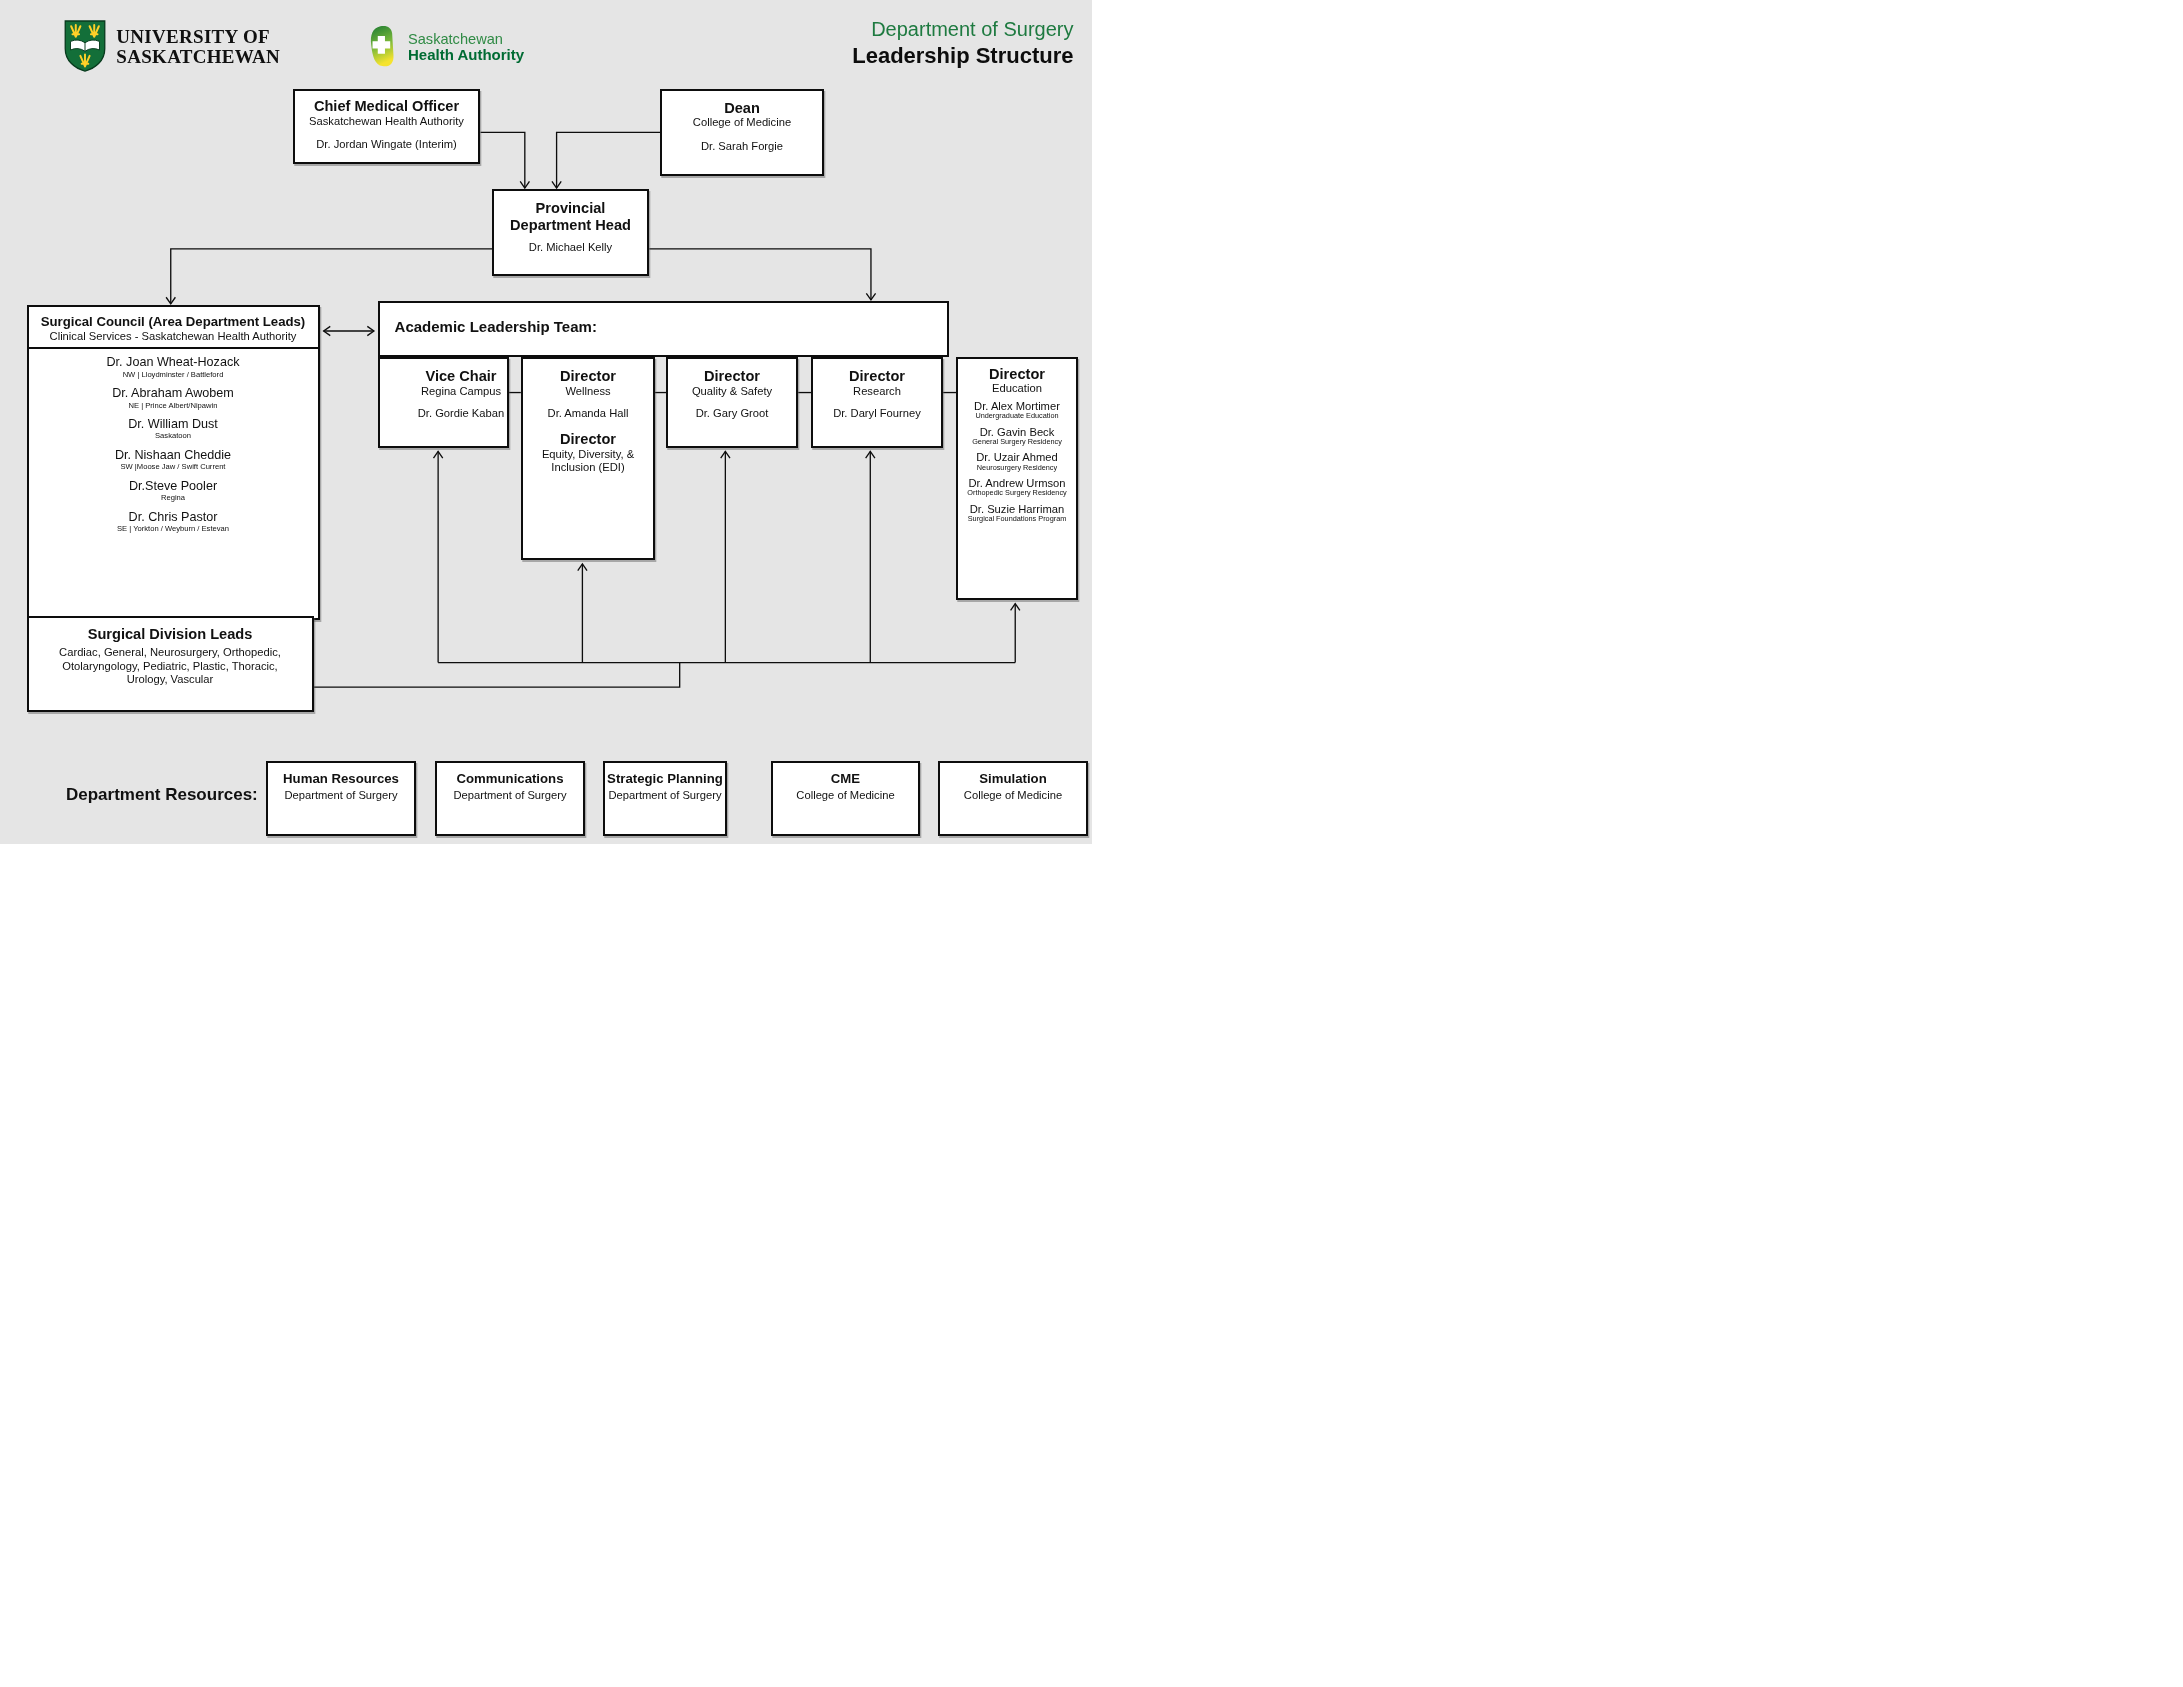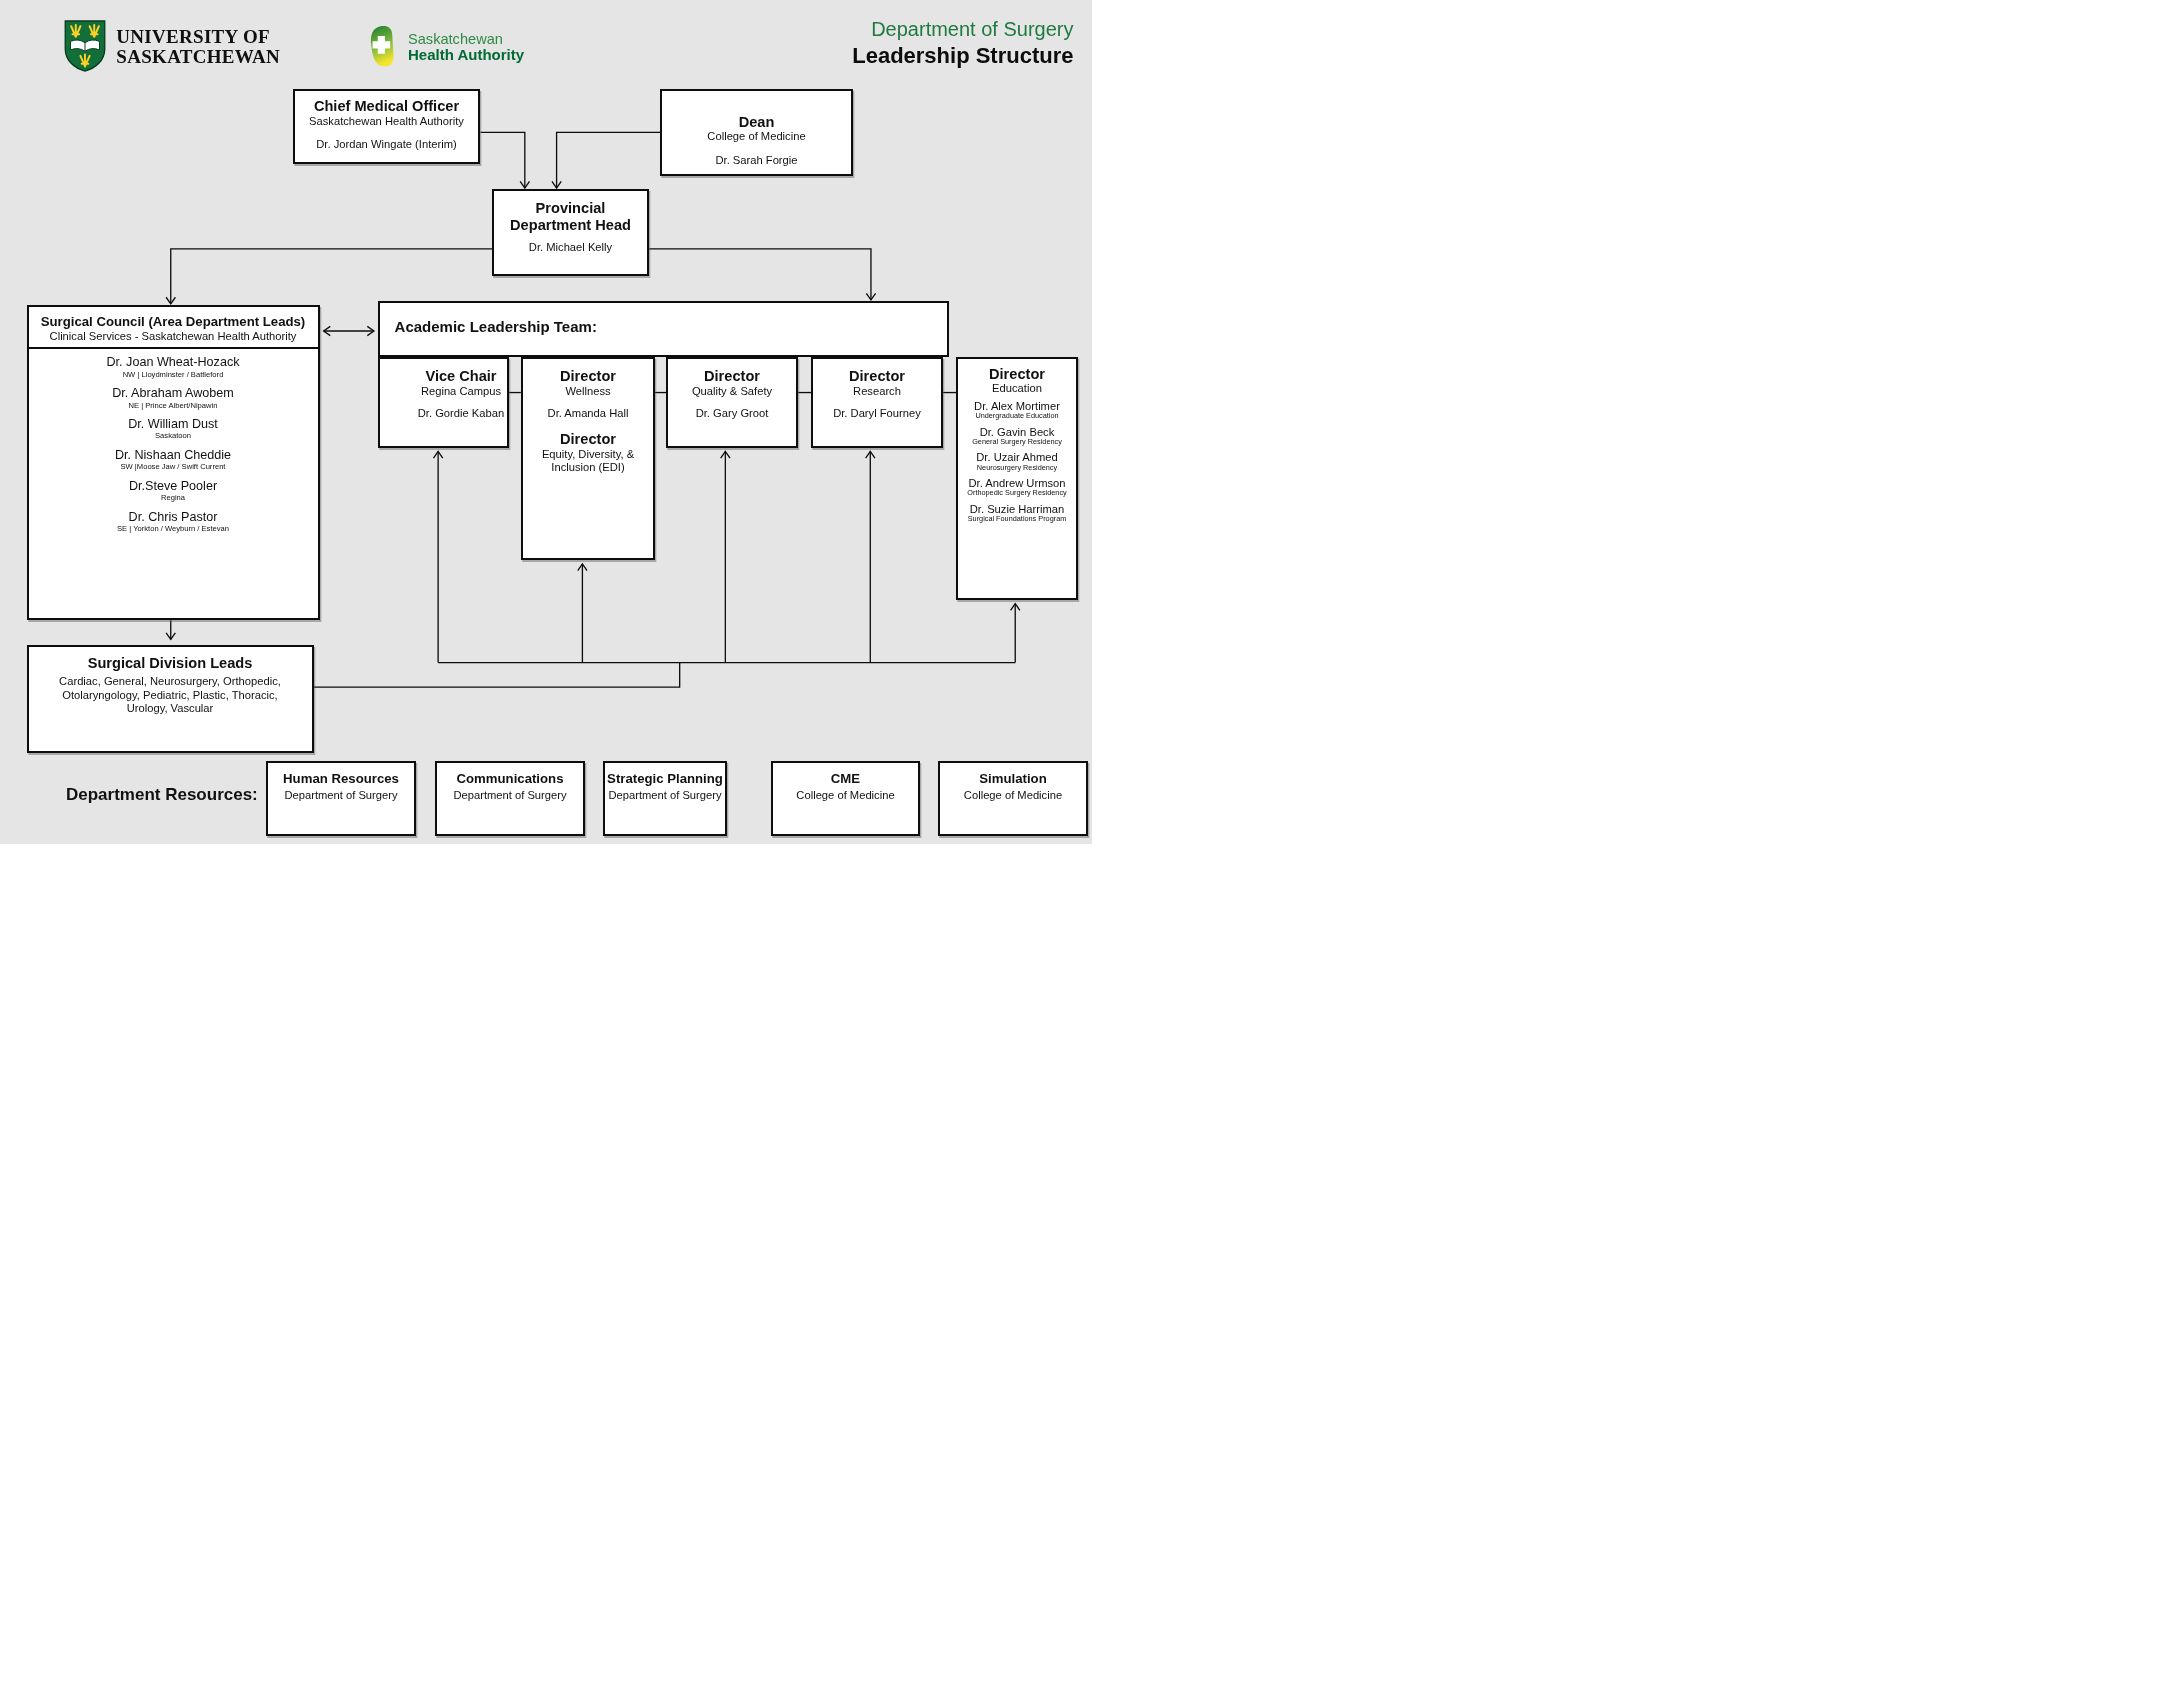--- a/index.html
+++ b/index.html
@@ -17,21 +17,21 @@
   .doc-title-1{font-size:20px;font-weight:400;color:#1e7a40;}
   .doc-title-2{font-size:22px;font-weight:700;color:#0d0d0d;}
   
   .obox{position:absolute;border:2px solid #0d0d0d;background:#fff;text-align:center;
         box-sizing:border-box;box-shadow:1.3px 2px 0 rgba(90,90,90,.45);}
   .obox-title{font-weight:700;font-size:14.6px;line-height:1.12;}
   .obox-sub{font-size:11.2px;line-height:1.2;}
   .obox-name{font-size:11.2px;}
   
   .cmo{left:293px;top:89px;width:187px;height:75px;padding-top:7.3px;}
-  .dean{left:660px;top:89px;width:193px;height:87px;padding-top:23px;}
+  .dean{left:660px;top:89px;width:164px;height:87px;padding-top:9px;}
   .pdh{left:492px;top:189px;width:157px;height:87px;padding:9.3px 8px 0;}
   .cmo .obox-name,.dean .obox-name{margin-top:10px;}
   .pdh .obox-name{margin-top:8px;}
   
   .council{left:26.5px;top:305px;width:293px;height:315px;}
   .council-head{border-bottom:2px solid #0d0d0d;padding:6.6px 2.6px 5.3px;}
   .council-title{font-weight:700;font-size:13.2px;}
   .council-sub{font-size:11.2px;margin-top:1.3px;}
   .council-list{padding-top:6px;}
   .member{margin-bottom:7.3px;}
@@ -46,21 +46,21 @@
   .wellness{left:521px;top:357px;width:134px;height:203px;}
   .quality{left:666px;top:357px;width:132px;height:91px;}
   .research{left:811px;top:357px;width:132px;height:91px;}
   .education{left:956px;top:357px;width:122px;height:243px;padding-top:6.6px;}
   .altcol .obox-name{margin-top:9.3px;}
   .edi-block{margin-top:12px;padding:0 6.6px;}
   .edu-member{margin-top:4.6px;}
   .edu-name{font-size:11.2px;line-height:1.1;}
   .edu-prog{font-size:7.3px;line-height:1.2;}
   
-  .sdl{left:26.5px;top:645px;width:287px;height:108px;padding:8px 12px 0;}
+  .sdl{left:26.5px;top:616px;width:287px;height:96px;padding:8px 12px 0;}
   .sdl .obox-sub{margin-top:4px;}
   
   .res-label{position:absolute;left:66px;top:785px;font-weight:700;font-size:17px;}
   .resbox{top:761px;height:75px;padding-top:9.3px;}
   .resbox .obox-title{font-size:13.2px;}
   .resbox .obox-sub{margin-top:2px;}
   .res0{left:266px;width:150px;}
   .res1{left:435px;width:150px;}
   .res2{left:603px;width:124px;}
   .res3{left:771px;width:149px;}

